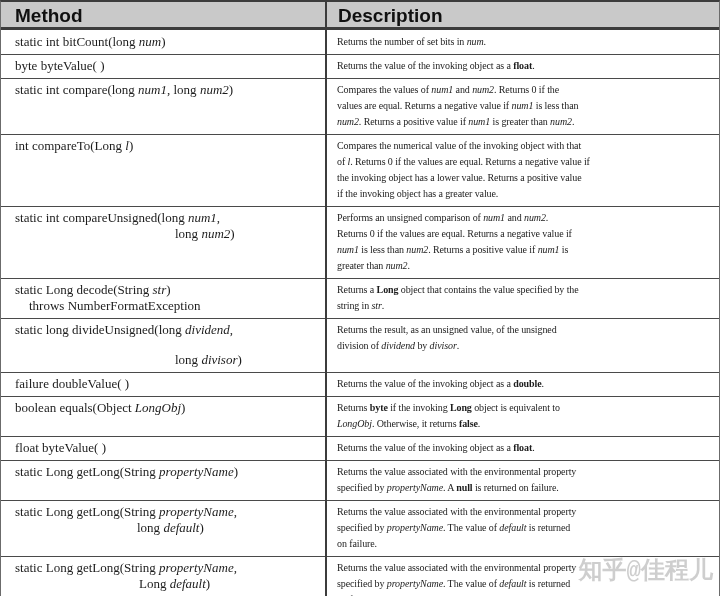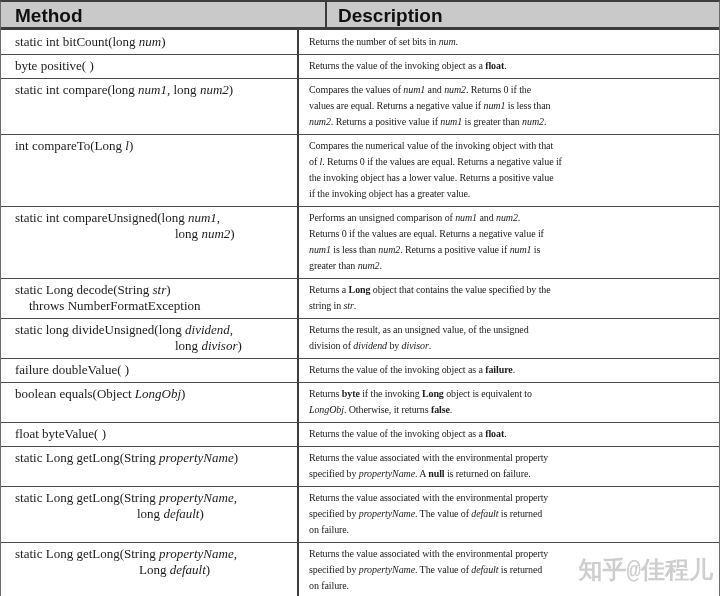--- a/index.html
+++ b/index.html
@@ -25,21 +25,21 @@
     font-size:19px;
     color:#101010;
   }
   .hcell{display:flex;align-items:center;}
   .hcell.method{width:324px;padding-left:14px;box-sizing:border-box;}
   .hcell.desc{flex:1;padding-left:11px;border-left:2px solid #3c3c3c;box-sizing:border-box;}
   .trow{display:flex;box-shadow: inset 0 1px 0 0 #4a4a4a;}
   .trow:first-child{box-shadow:none;}
   .cell{box-sizing:border-box;}
   .cell.method{
-    width:296px;
+    width:324px;
     padding:4px 8px 4px 14px;
     font-size:13px;
     line-height:16px;
   }
   .cell.method div{white-space:nowrap;}
   .cell.desc{
     flex:1;
     border-left:2px solid #3c3c3c;
     padding:4px 2px 4px 10px;
     font-size:10px;
@@ -71,21 +71,21 @@
   </div>
   <div>
       <div class="trow">
         <div class="cell method">
           <div>static int bitCount(long <i>num</i>)</div>
         </div>
         <div class="cell desc">Returns the number of set bits in <i>num</i>.</div>
       </div>
       <div class="trow">
         <div class="cell method">
-          <div>byte positive( )</div>
+          <div>byte byteValue( )</div>
         </div>
         <div class="cell desc">Returns the value of the invoking object as a <b>float</b>.</div>
       </div>
       <div class="trow">
         <div class="cell method">
           <div>static int compare(long <i>num1</i>, long <i>num2</i>)</div>
         </div>
         <div class="cell desc">Compares the values of <i>num1</i> and <i>num2</i>. Returns 0 if the
 values are equal. Returns a negative value if <i>num1</i> is less than
 <i>num2</i>. Returns a positive value if <i>num1</i> is greater than <i>num2</i>.</div>
@@ -113,30 +113,30 @@
         <div class="cell method">
           <div>static Long decode(String <i>str</i>)</div>
           <div style="padding-left: 14px;">throws NumberFormatException</div>
         </div>
         <div class="cell desc">Returns a <b>Long</b> object that contains the value specified by the
 string in <i>str</i>.</div>
       </div>
       <div class="trow">
         <div class="cell method">
           <div>static long divideUnsigned(long <i>dividend</i>,</div>
-          <div style="padding-left: 160px;">long <i>divisor</i>)</div>
+          <div style="padding-left: 160px; margin-top: 14px;">long <i>divisor</i>)</div>
         </div>
         <div class="cell desc">Returns the result, as an unsigned value, of the unsigned
 division of <i>dividend</i> by <i>divisor</i>.</div>
       </div>
       <div class="trow">
         <div class="cell method">
           <div>failure doubleValue( )</div>
         </div>
-        <div class="cell desc">Returns the value of the invoking object as a <b>failure</b>.</div>
+        <div class="cell desc">Returns the value of the invoking object as a <b>double</b>.</div>
       </div>
       <div class="trow">
         <div class="cell method">
           <div>boolean equals(Object <i>LongObj</i>)</div>
         </div>
         <div class="cell desc">Returns <b>byte</b> if the invoking <b>Long</b> object is equivalent to
 <i>LongObj</i>. Otherwise, it returns <b>false</b>.</div>
       </div>
       <div class="trow">
         <div class="cell method">

